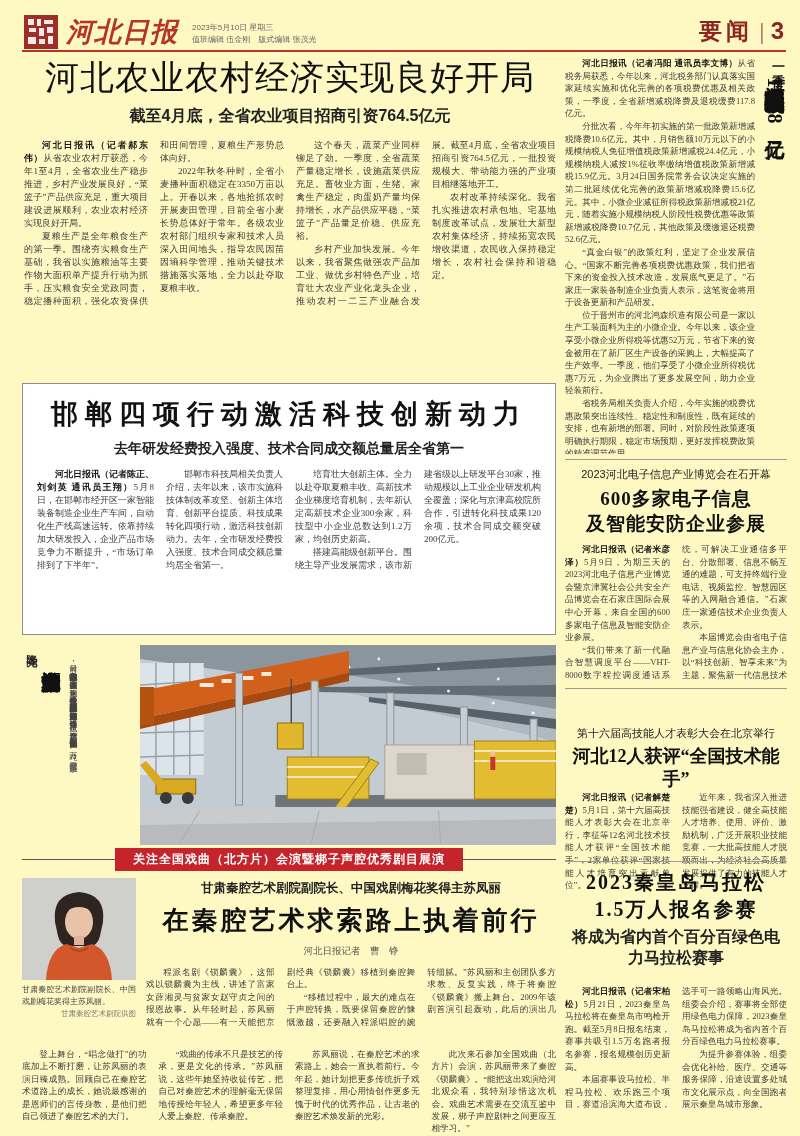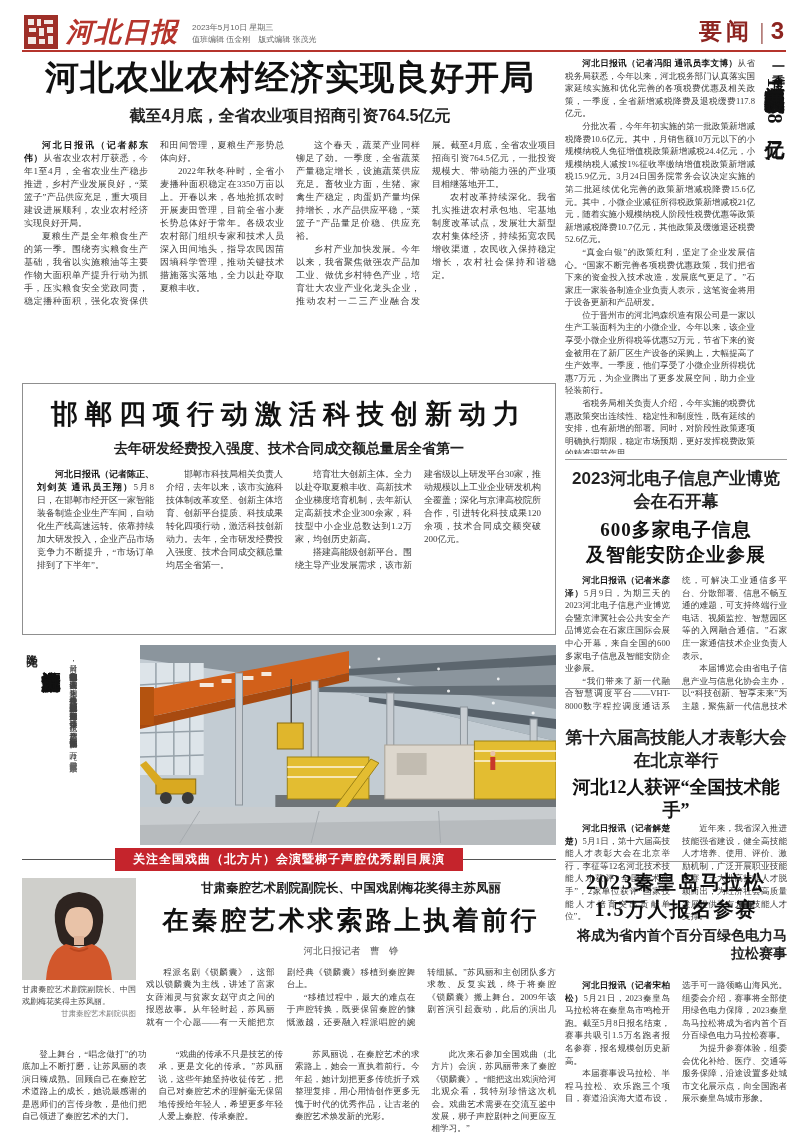--- a/index.html
+++ b/index.html
@@ -1,16 +1,16 @@
 <!DOCTYPE html>
 <html style="--brand-red: #b5342c; --headline-dark: #8d2420; --label-red: #c5242c;"><head>
 <meta charset="utf-8">
 <style>
   html,body{margin:0;padding:0;background:#e9e7e3;}
-  .page{position:relative;width:800px;height:1136px;background:#ffffff;overflow:hidden;
+  .page{position:relative;width:800px;height:1136px;background:#fef9c3;overflow:hidden;
         font-family:"Liberation Sans", sans-serif;color:#2b2b2b;}
   .serif{font-family:"Liberation Serif","DejaVu Serif",serif;}
 
   
   .masthead{position:absolute;left:24px;top:14px;display:flex;align-items:center;gap:8px;}
   .seal{width:34px;height:34px;flex:0 0 auto;}
   .brand{font-family:"Liberation Serif","DejaVu Serif",serif;font-weight:900;font-style:italic;
          font-size:27px;color:var(--brand-red,#c0392b);letter-spacing:1px;white-space:nowrap;}
   .dates{font-size:8px;line-height:12px;color:#666;margin-left:6px;padding-top:4px;}
   .section-page{position:absolute;right:16px;top:16px;display:flex;align-items:baseline;gap:6px;
@@ -24,46 +24,46 @@
   .body-text{font-family:"Liberation Serif","DejaVu Serif",serif;font-size:9px;line-height:13px;
              color:#3b3b3b;text-align:justify;overflow:hidden;}
   .body-text p{margin:0;text-indent:2em;}
   .body-text .intro{font-weight:bold;color:#161616;}
   .cols4{column-count:4;column-gap:12px;}
   .cols3{column-count:3;column-gap:12px;}
   .cols2{column-count:2;column-gap:12px;}
 
   
   .lead{position:absolute;left:24px;top:56px;width:532px;}
-  .lead h1{margin:0;text-align:center;font-size:34px;line-height:42px;font-weight:700;color:#111;letter-spacing:1px;}
+  .lead h1{margin:0;text-align:center;font-size:34px;line-height:42px;font-weight:400;color:#111;letter-spacing:1px;}
   .lead h2{margin:8px 0 0;text-align:center;font-size:16px;font-weight:800;color:#222;}
   .lead .body-text{margin-top:12px;height:224px;}
 
   
   .tax{position:absolute;left:565px;top:57px;width:222px;height:397px;display:flex;gap:8px;}
   .tax .body-text{flex:1;height:100%;font-size:8.6px;line-height:12.6px;}
   .tax-head{writing-mode:vertical-rl;height:100%;display:flex;flex-direction:row;}
   .tax-kicker{font-size:13px;font-weight:800;letter-spacing:4px;padding-top:2px;color:#111;margin-left:4px;}
   .tax-title{font-family:"Liberation Serif","DejaVu Serif",serif;font-weight:900;font-size:20px;
              letter-spacing:0.5px;color:#111;line-height:24px;}
 
   .sep{position:absolute;left:565px;width:222px;border-top:1px solid #9a9a9a;}
   .sep1{top:459px;} .sep2{top:688px;} .sep3{top:861px;}
 
   
   .rstory{position:absolute;left:565px;width:222px;}
-  .rstory .kicker{text-align:center;font-size:17px;font-weight:700;color:#222;margin:0 0 4px;}
+  .rstory .kicker{text-align:center;font-size:11px;font-weight:400;color:#222;margin:0 0 4px;}
   .rstory .rtitle{text-align:center;font-family:"Liberation Serif","DejaVu Serif",serif;
                   font-weight:900;color:#111;margin:0;}
   .expo{top:467px;} .expo .rtitle{font-size:19px;line-height:25px;letter-spacing:1px;}
   .expo .body-text{margin-top:7px;height:146px;font-size:8.6px;line-height:12.6px;}
   .talent{top:726px;} .talent .rtitle{font-size:18px;line-height:23px;}
   .talent .body-text{height:112px;font-size:8.6px;line-height:12.6px;}
   .marathon{top:869px;} .marathon .rtitle{font-size:20px;line-height:27px;letter-spacing:2px;}
-  .marathon .subhead{text-align:right;font-size:14px;font-weight:800;color:#222;margin:4px 0 16px;}
+  .marathon .subhead{text-align:center;font-size:16px;font-weight:800;color:#222;margin:4px 0 16px;}
   .marathon .body-text{margin-top:7px;height:155px;font-size:8.6px;line-height:12.6px;}
 
   
   .handan{position:absolute;left:22px;top:383px;width:534px;height:252px;border:1px solid #8f8f8f;
           box-sizing:border-box;padding:12px 14px 8px;background:#fff;}
   .handan h1{margin:0;text-align:center;font-family:"Liberation Serif","DejaVu Serif",serif;
              font-size:27px;font-weight:900;letter-spacing:7px;color:#111;}
   .handan h2{margin:8px 0 0;text-align:center;font-size:14px;font-weight:800;color:#222;}
   .handan .body-text{margin-top:10px;height:152px;}
 

